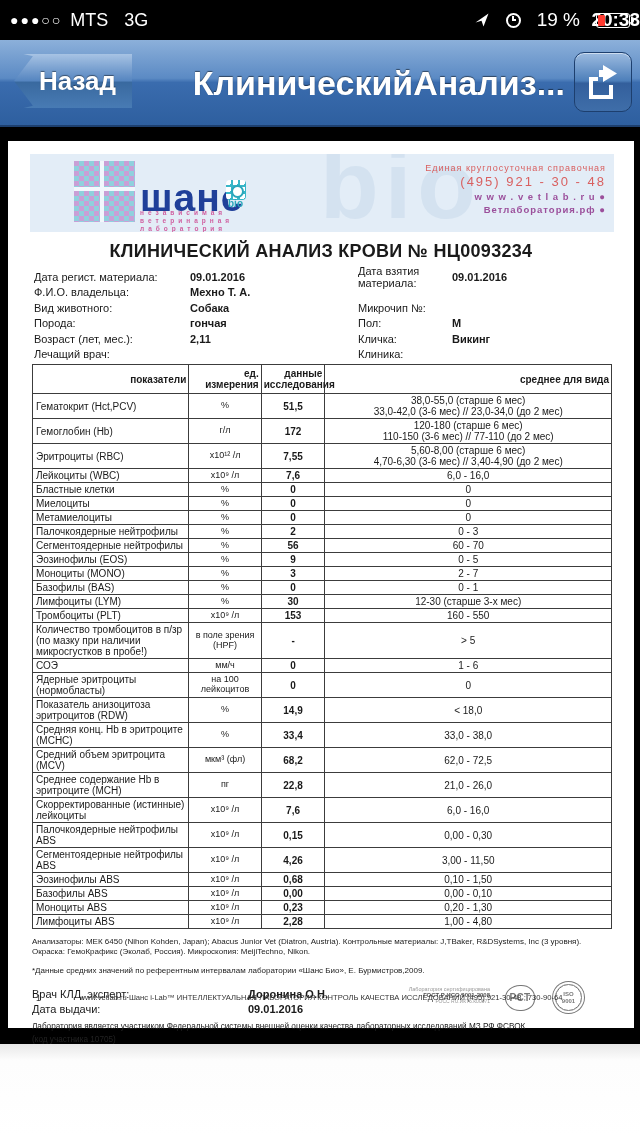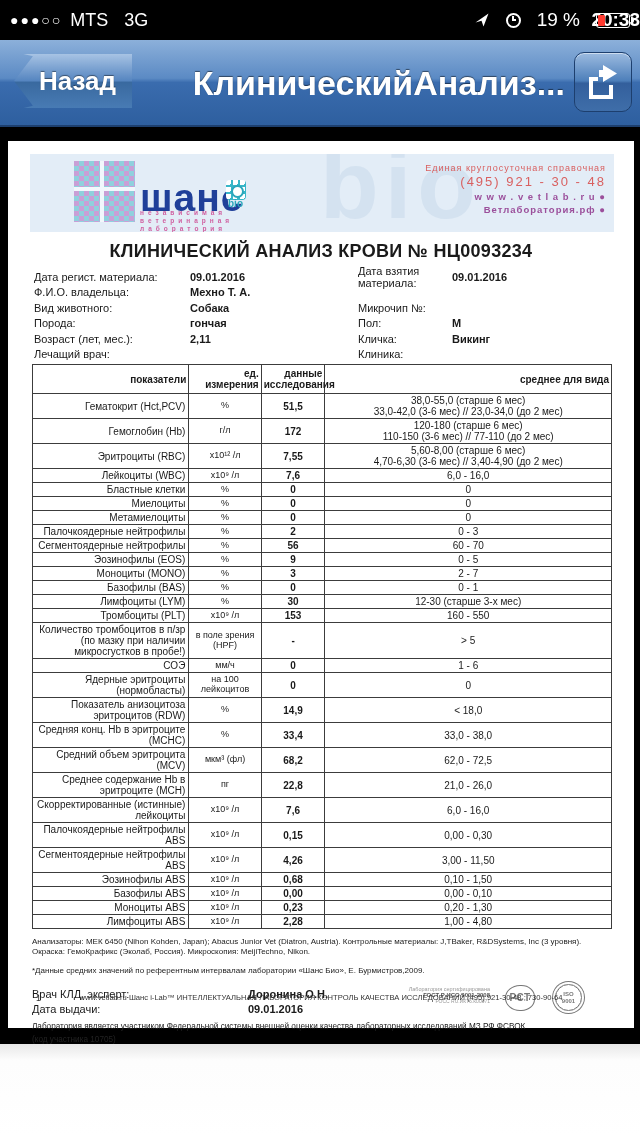--- a/index.html
+++ b/index.html
@@ -86,21 +86,21 @@
   .meta-row { display:flex; height:15.5px; align-items:center; }
   .meta-row .ml { width:156px; flex:none; }
   .meta-col.right .meta-row .ml { width:94px; }
   .meta-row .mv { font-weight:bold; }
 
   
   table.results { width:580px; margin:2px 22px 0 24px; border-collapse:collapse; table-layout:fixed; }
   .results th, .results td { border:1px solid #3c3c3c; font-size:10px; line-height:1.1;
                              padding:1px 3px; vertical-align:middle; }
   .results th { font-weight:bold; text-align:right; padding:3px 2px; }
-  .results td.c-name { text-align:right; }
+  .results td.c-name { text-align:left; }
   .results td.c-unit { text-align:center; font-size:9px; }
   .results td.c-val { text-align:center; font-weight:bold; }
   .results td.c-range { text-align:center; white-space:pre-line; }
 
   
   .footnote { margin:8px 24px 0 24px; font-size:8px; color:#222; line-height:1.25; }
   .footnote.second { margin-top:9px; }
 
   
   .signing { position:relative; margin:10px 24px 0 24px; height:34px; font-size:11px; }

